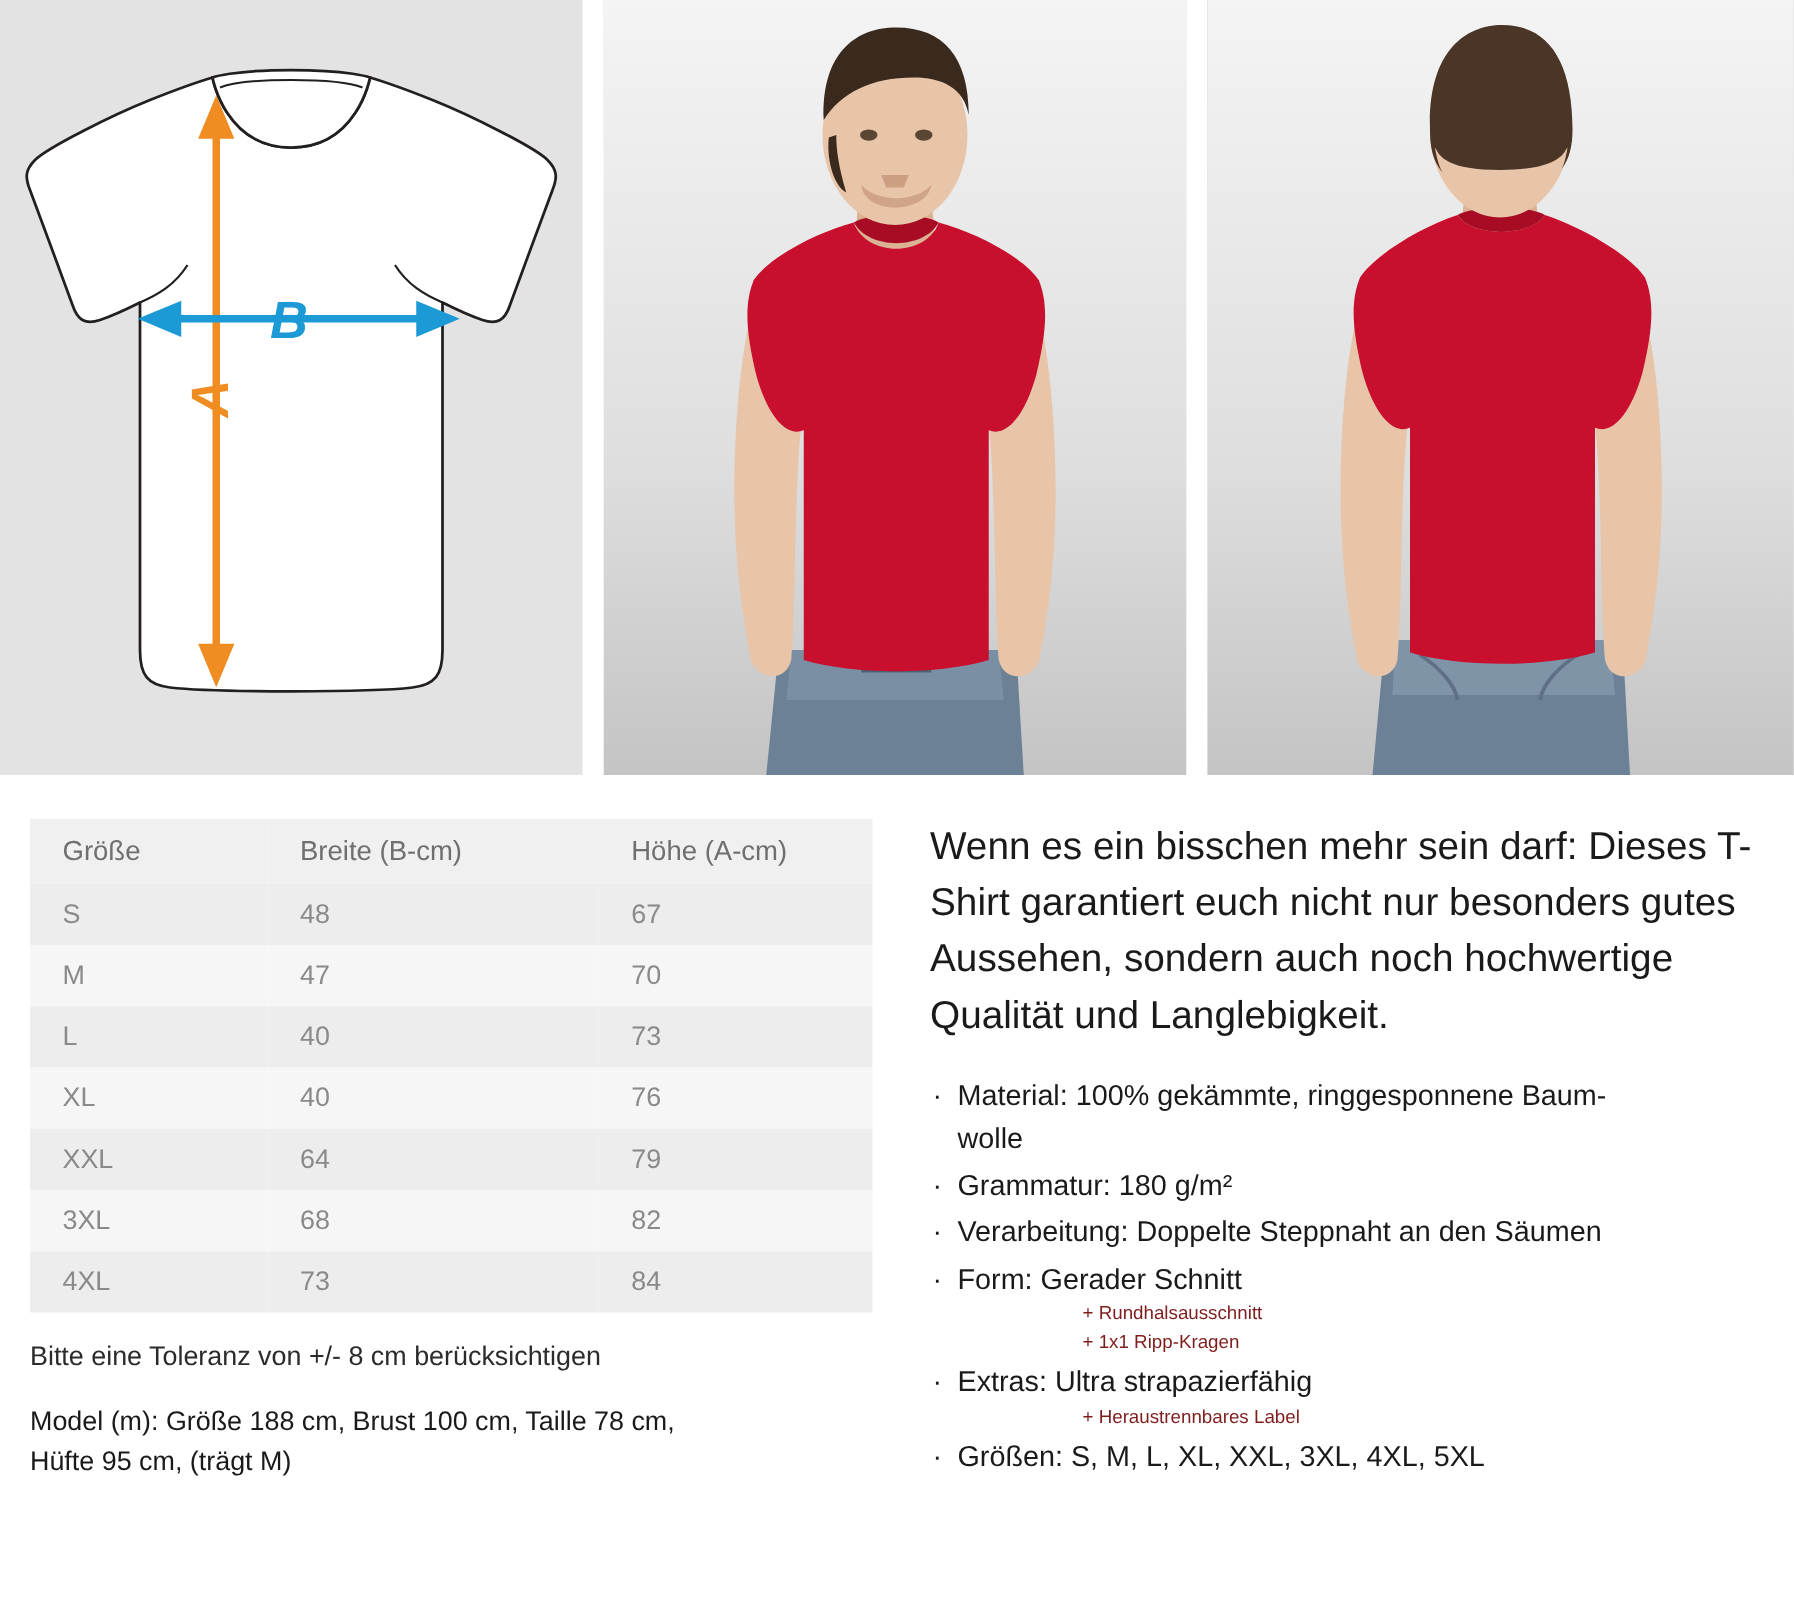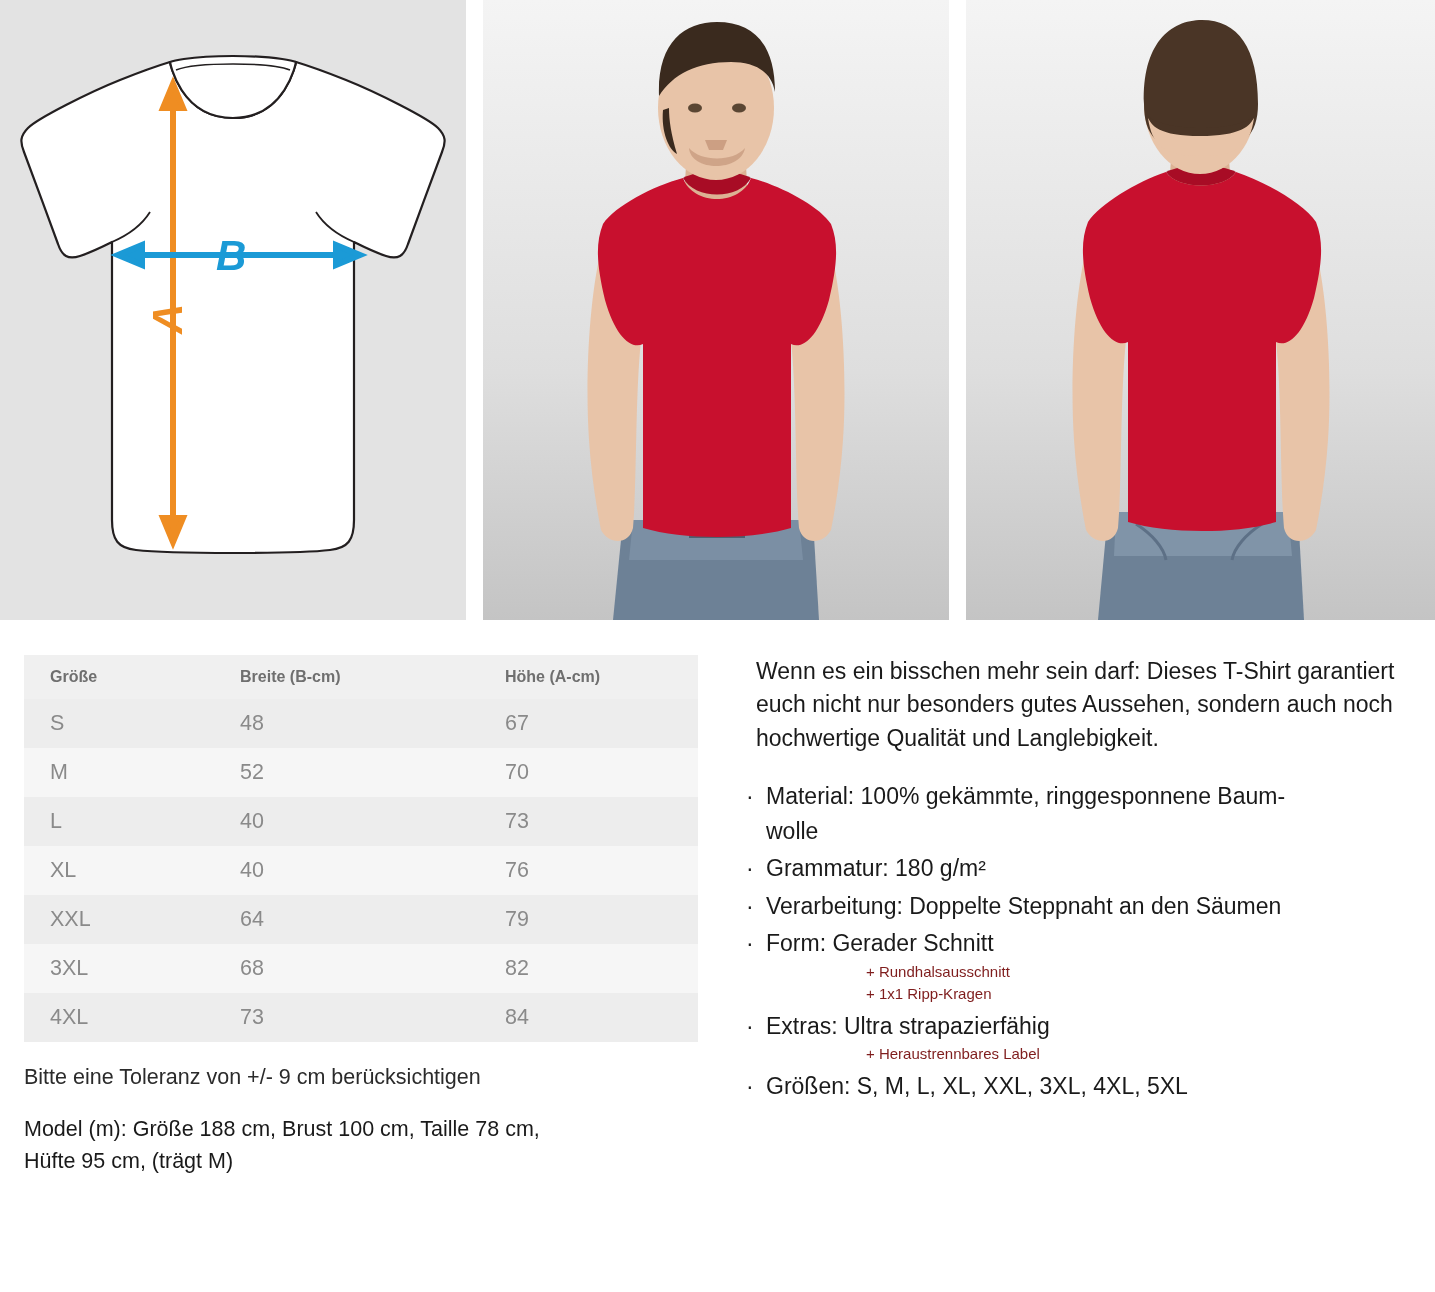--- a/index.html
+++ b/index.html
@@ -59,23 +59,23 @@
   }
 
   
   table.size-table {
     border-collapse: collapse;
     width: 674px;
     table-layout: fixed;
   }
   table.size-table th {
     text-align: left;
-    font-weight: bold;
+    font-weight: normal;
     color: #6f6f6f;
-    font-size: 16px;
+    font-size: 22px;
     padding: 13px 0 13px 26px;
     background: #f0f0f0;
   }
   table.size-table td {
     color: #8a8a8a;
     font-size: 21.5px;
     padding: 12px 0 12px 26px;
   }
   table.size-table tr.odd td { background: #ededed; }
   table.size-table tr.even td { background: #f6f6f6; }
@@ -93,24 +93,24 @@
     font-size: 21.5px;
     color: #1a1a1a;
     margin-top: 20px;
     line-height: 1.5;
     max-width: 700px;
   }
   .model-line b { font-weight: normal; }
 
   
   .intro {
-    font-size: 23px;
+    font-size: 31px;
     color: #1a1a1a;
     line-height: 1.45;
-    margin: 0 0 24px 12px;
+    margin: 0 0 24px 0;
   }
   ul.features {
     list-style: none;
     margin: 0;
     padding: 0;
   }
   ul.features li {
     position: relative;
     font-size: 23px;
     color: #1a1a1a;
@@ -265,21 +265,21 @@
           </tr>
         </thead>
         <tbody>
           <tr class="odd">
             <td>S</td>
             <td>48</td>
             <td>67</td>
           </tr>
           <tr class="even">
             <td>M</td>
-            <td>52</td>
+            <td>47</td>
             <td>70</td>
           </tr>
           <tr class="odd">
             <td>L</td>
             <td>40</td>
             <td>73</td>
           </tr>
           <tr class="even">
             <td>XL</td>
             <td>40</td>
@@ -296,21 +296,21 @@
             <td>82</td>
           </tr>
           <tr class="odd">
             <td>4XL</td>
             <td>73</td>
             <td>84</td>
           </tr>
         </tbody>
       </table>
 
-      <div class="note">Bitte eine Toleranz von +/- 9 cm berücksichtigen</div>
+      <div class="note">Bitte eine Toleranz von +/- 8 cm berücksichtigen</div>
 
       <div class="model-line">
         <b>Model (m):</b><span> Größe 188 cm, Brust 100 cm, Taille 78 cm,</span><br>
         <span>Hüfte 95 cm, (trägt M)</span>
       </div>
     </div>
 
     <div class="right-col">
       <p class="intro">Wenn es ein bisschen mehr sein darf: Dieses T-Shirt garantiert euch nicht nur besonders gutes Aussehen, sondern auch noch hochwertige Qualität und Langlebigkeit.</p>
 

